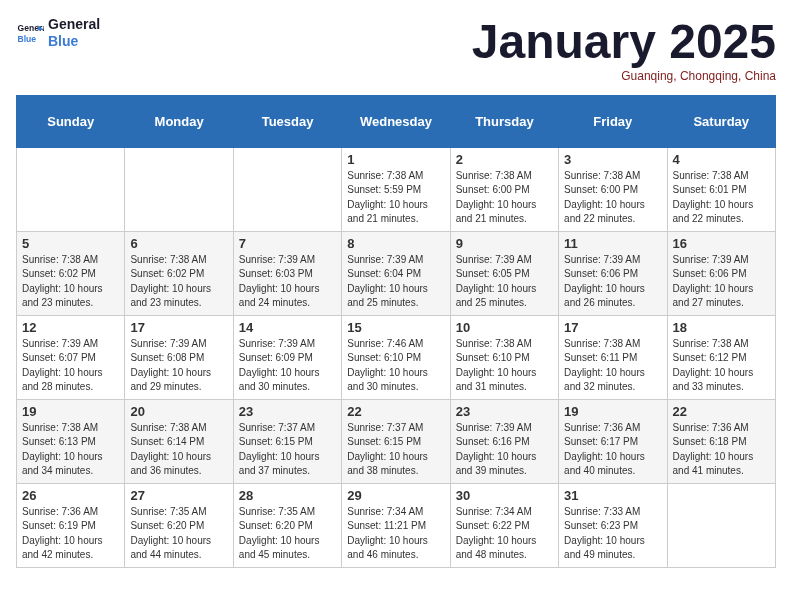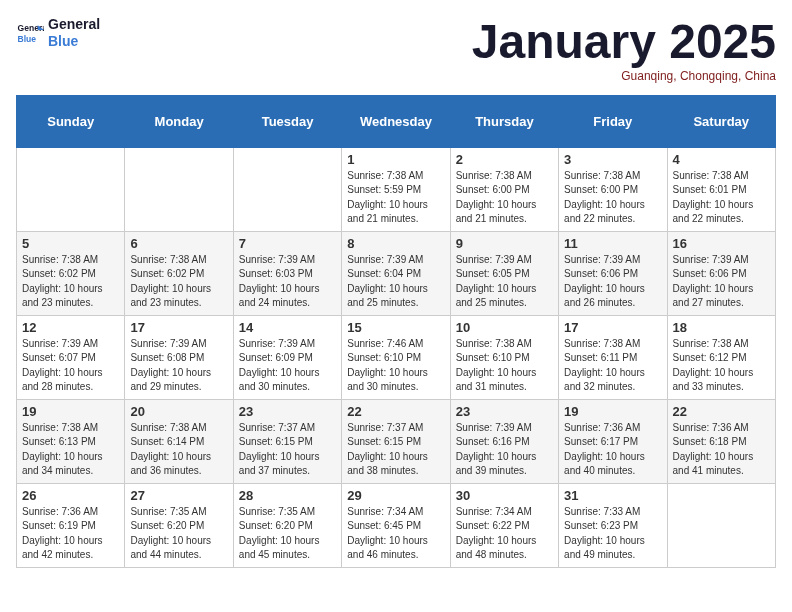--- a/index.html
+++ b/index.html
@@ -319,21 +319,21 @@
         <td>
           <span class="day-number">28</span>
           <div class="day-info">Sunrise: 7:35 AM
 Sunset: 6:20 PM
 Daylight: 10 hours
 and 45 minutes.</div>
         </td>
         <td>
           <span class="day-number">29</span>
           <div class="day-info">Sunrise: 7:34 AM
-Sunset: 6:45 PM
+Sunset: 11:21 PM
 Daylight: 10 hours
 and 46 minutes.</div>
         </td>
         <td>
           <span class="day-number">30</span>
           <div class="day-info">Sunrise: 7:34 AM
 Sunset: 6:22 PM
 Daylight: 10 hours
 and 48 minutes.</div>
         </td>

